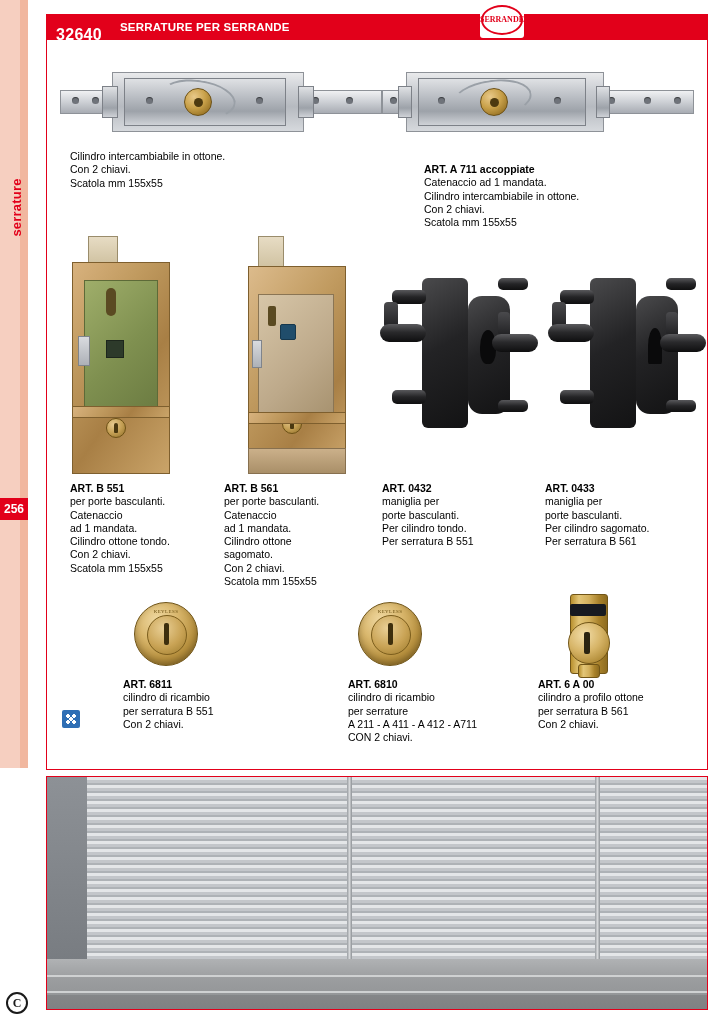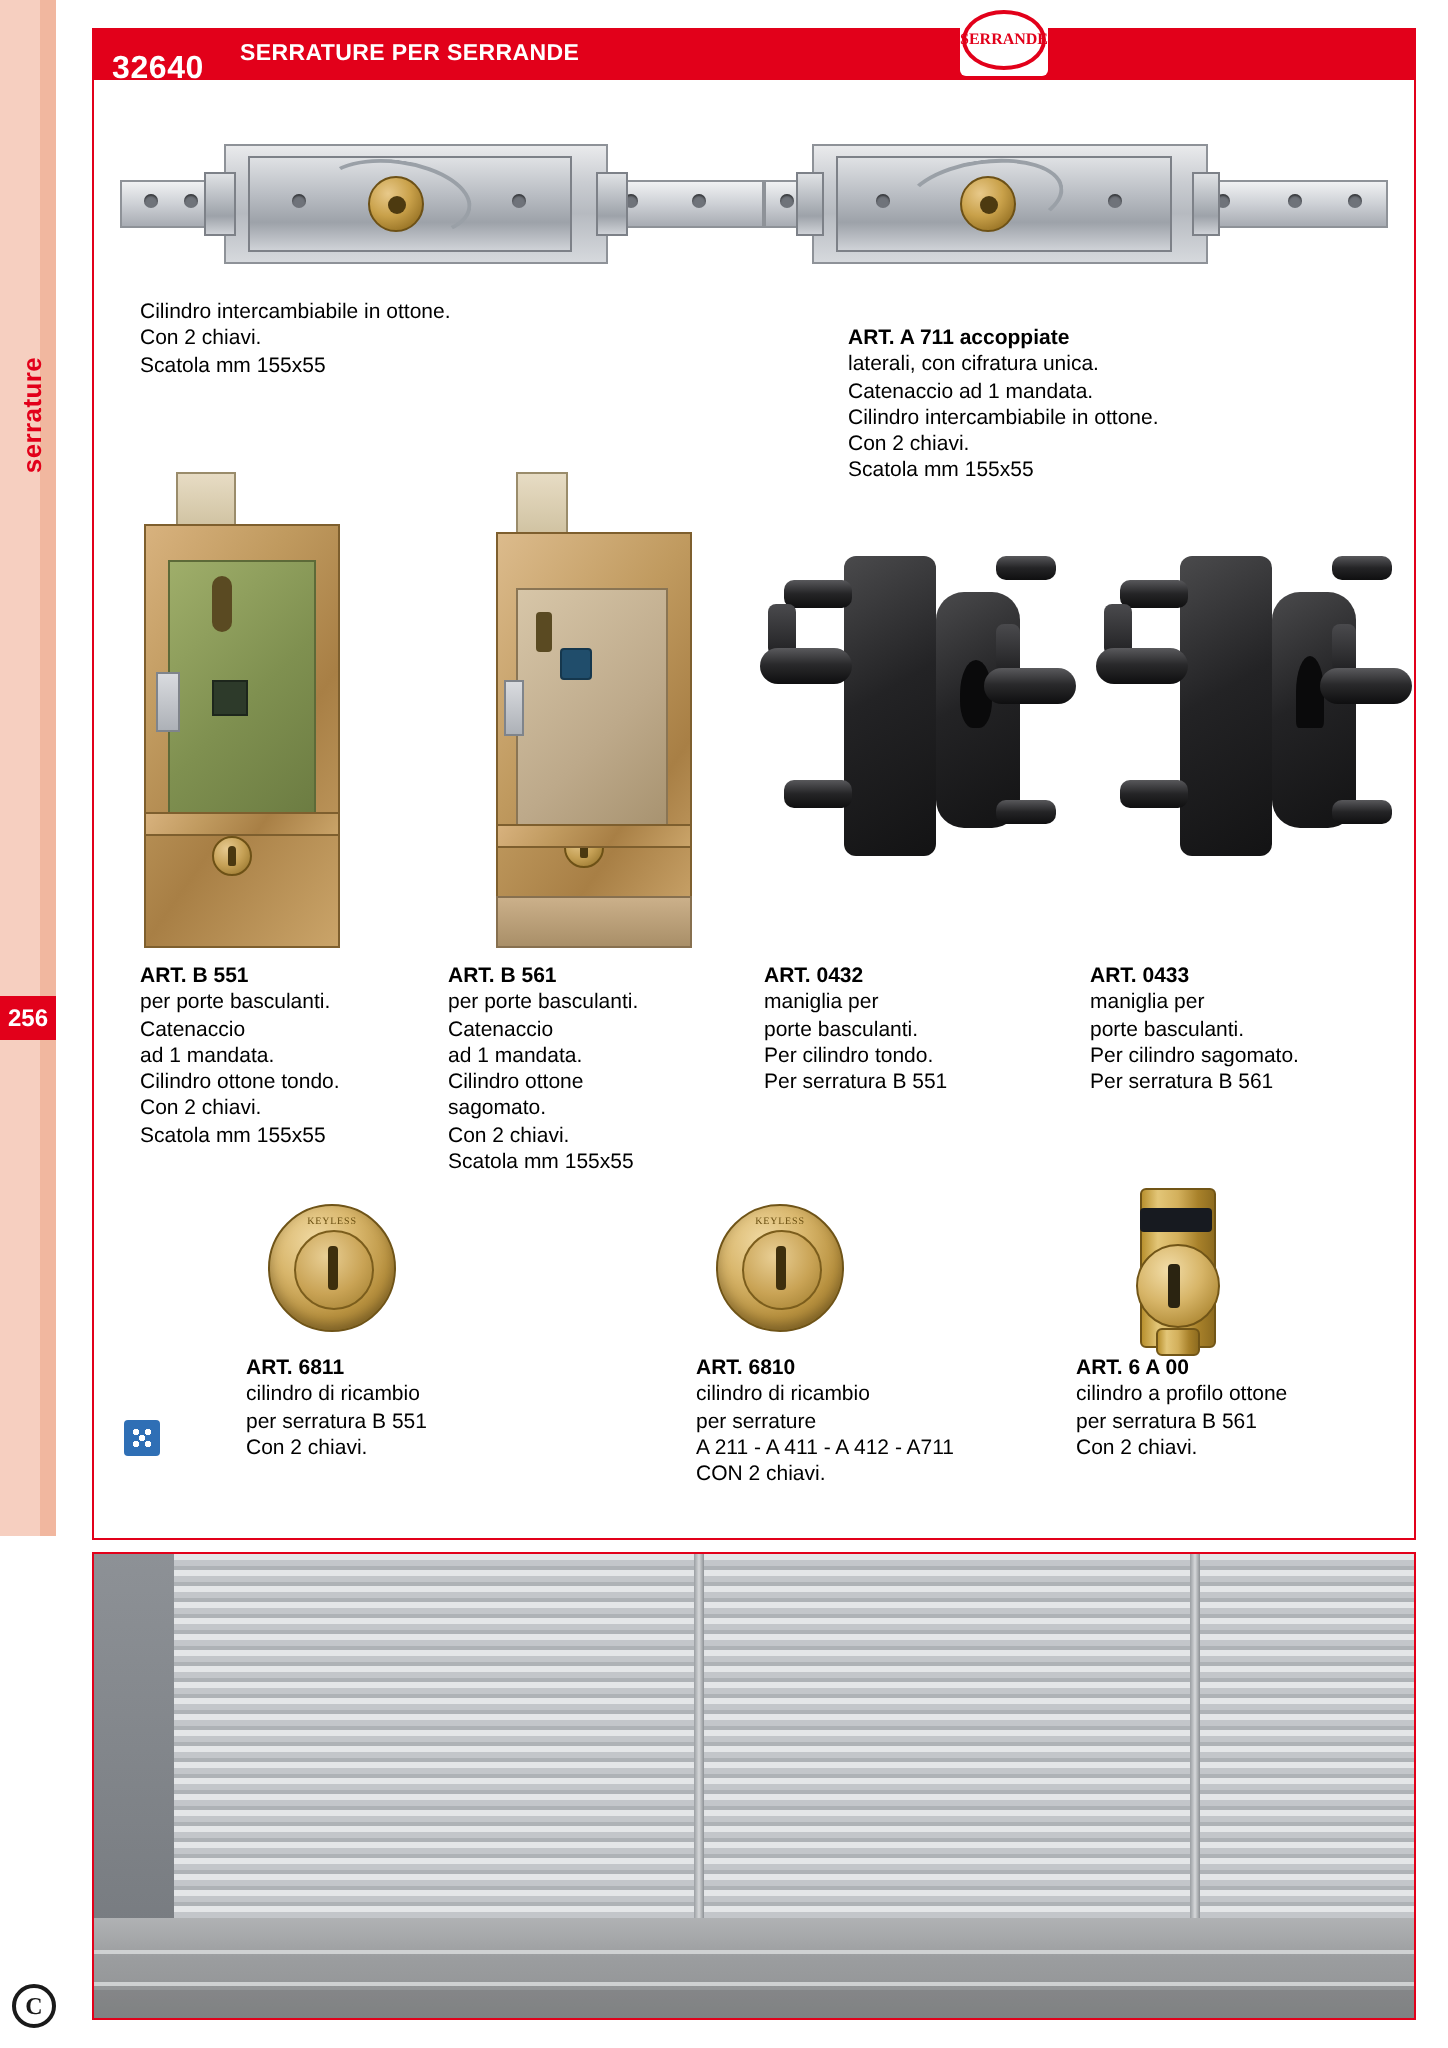--- a/index.html
+++ b/index.html
@@ -465,21 +465,20 @@
 </div>
 
 <div class="txt" style="left:70px; top:150px; width:290px;">
   <div>Cilindro intercambiabile in ottone.</div>
   <div>Con 2 chiavi.</div>
   <div>Scatola mm 155x55</div>
 </div>
 
 <div class="txt" style="left:392px; top:163px; width:300px;margin-left:32px;">
   <div class="art-title">ART. A 711 accoppiate</div>
-  <div>laterali, con cifratura unica.</div>
   <div>Catenaccio ad 1 mandata.</div>
   <div>Cilindro intercambiabile in ottone.</div>
   <div>Con 2 chiavi.</div>
   <div>Scatola mm 155x55</div>
 </div>
 
 <div class="vlock" style="left:62px; top:236px; width:120px; height:232px;">
   <div class="vl-tab" style="left:26px; top:0px; width:28px; height:30px;"></div>
   <div class="vl-plate" style="left:10px; top:26px; width:96px; height:210px;"></div>
   <div class="vl-green" style="left:22px; top:44px; width:72px; height:126px;"></div>

